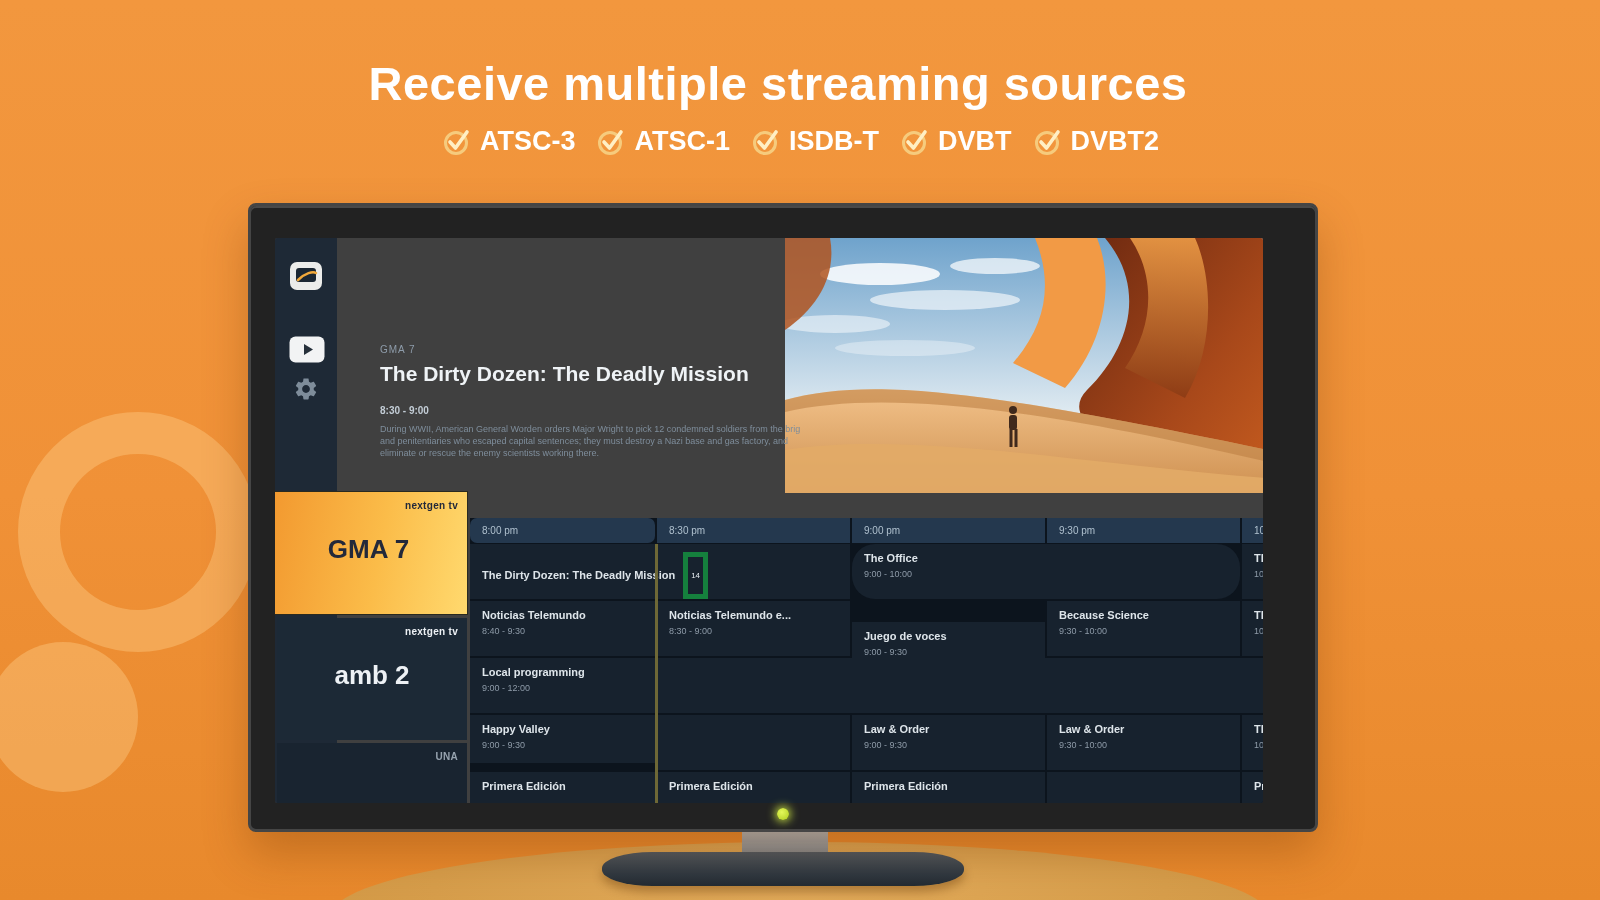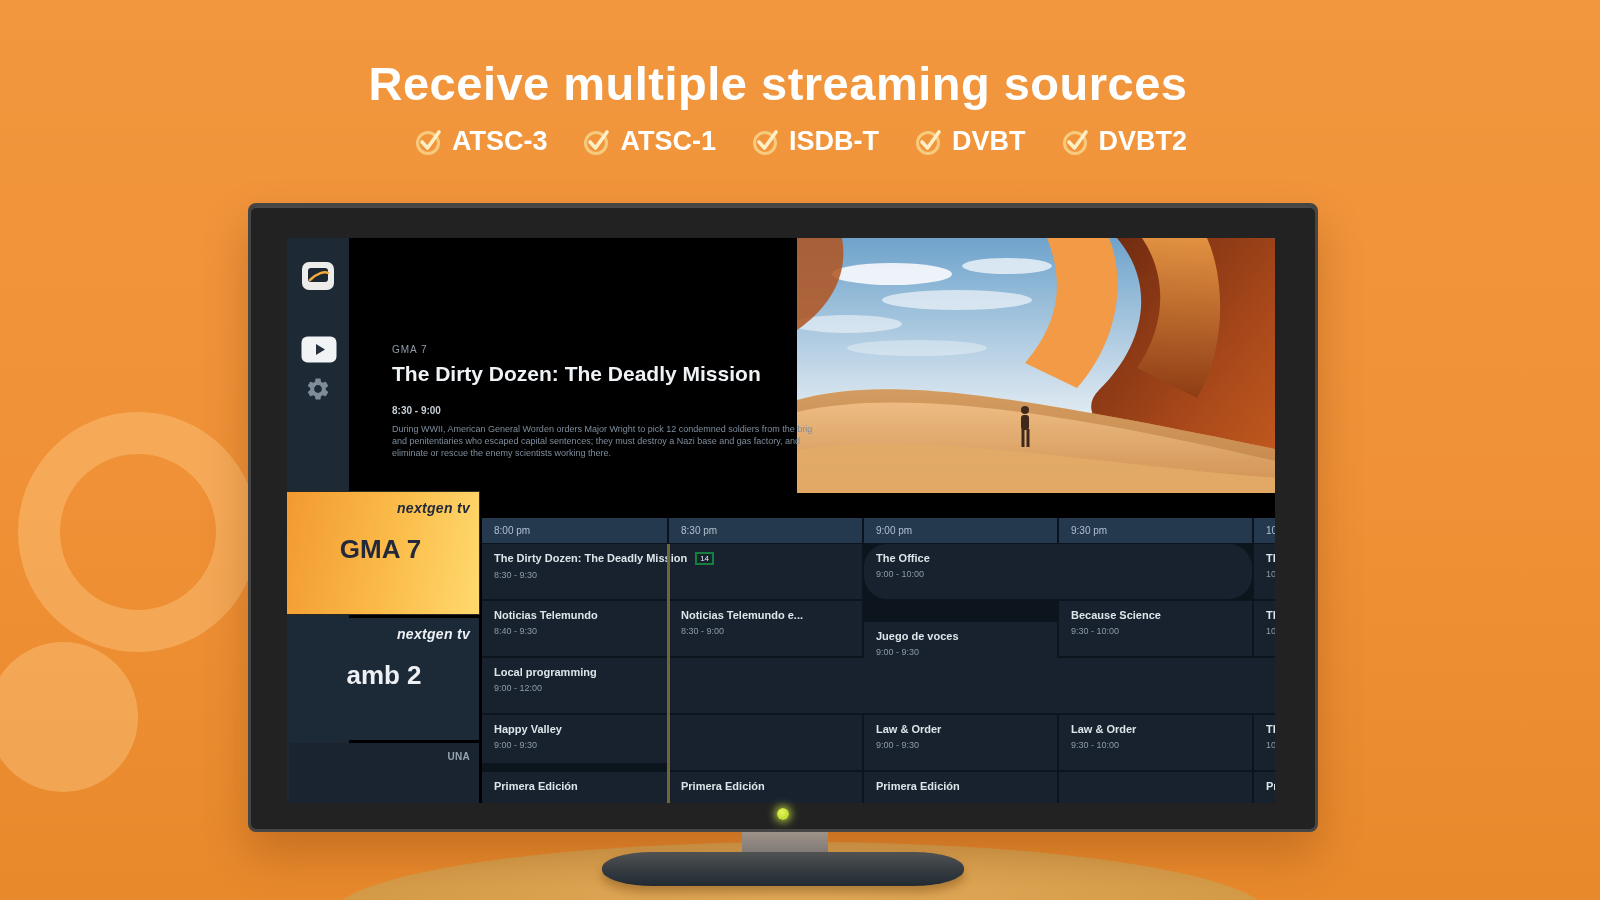--- a/index.html
+++ b/index.html
@@ -12,30 +12,30 @@
   
   .decor-ring { left:18px; top:412px; width:240px; height:240px; border-radius:50%;
                 border:42px solid rgba(255,211,142,0.38); }
   .decor-dot  { left:-12px; top:642px; width:150px; height:150px; border-radius:50%;
                 background:rgba(255,211,142,0.38); }
 
   
   .page-title { left:0; top:56px; width:1556px; text-align:center; color:#FFFFFF;
                 font-size:47px; font-weight:bold; letter-spacing:0.5px; }
   .standards { left:0; top:126px; width:1600px; display:flex; justify-content:center;
-               gap:34px; align-items:center; }
+               gap:20px; align-items:center; }
   .standard-badge { display:flex; align-items:center; gap:8px; color:#FFFFFF;
                     font-size:27px; font-weight:bold; }
 
   
   .tv { left:248px; top:203px; width:1070px; height:629px; background:#222222;
         border:3px solid #454545; border-radius:8px; z-index:10;
         box-shadow:0 2px 0 rgba(255,255,255,0.18) inset, 0 22px 45px rgba(110,50,0,0.30); }
-  .screen { position:absolute; left:36px; top:32px; width:988px; height:565px;
-            background:#000000; border-radius:2px; overflow:hidden; }
+  .screen { position:absolute; left:24px; top:32px; width:988px; height:565px;
+            background:#404040; border-radius:2px; overflow:hidden; }
   .power-led { position:absolute; left:50%; margin-left:-6px; top:602px; width:12px; height:12px;
                border-radius:50%; background:radial-gradient(circle at 40% 35%,#E4F75A,#AFCC1E);
                box-shadow:0 0 9px 2px rgba(214,240,70,0.8); }
 
   
   .table-surface { left:330px; top:842px; width:940px; height:150px; border-radius:50%;
                    background:radial-gradient(ellipse at 50% 30%,#E3AC5B 0%,#D79E4B 55%,#CE9440 100%);
                    z-index:1; }
   .stand-neck { left:742px; top:824px; width:86px; height:40px; z-index:2;
                 background:linear-gradient(180deg,#C2C6C8 0%,#9DA2A5 40%,#70767A 100%);
@@ -53,38 +53,38 @@
   .hero-desc  { left:105px; top:185px; width:436px; font-size:9px; line-height:12px; color:#7E8D9B; }
   .promo { left:510px; top:0; width:483px; height:255px; }
 
   
   .channel-card { position:absolute; cursor:pointer; }
   .card-gma { left:-6px; top:253px; width:199px; height:124px;
               background:linear-gradient(100deg,#F2982F 0%,#FBBC49 55%,#FFD96E 100%);
               border:1px solid #2A2A20; }
   .card-amb { left:2px; top:380px; width:190px; height:122px; background:#1C2936; }
   .card-part{ left:2px; top:505px; width:190px; height:60px; background:#192430; }
-  .card-brand { position:absolute; right:9px; top:8px; font-size:14px; font-style:italic;
+  .card-brand { position:absolute; right:9px; top:8px; font-size:10px; 
                 font-weight:bold; letter-spacing:0.3px; }
   .card-name { position:absolute; left:0; width:100%; text-align:center; top:42px;
                font-size:26px; font-weight:bold; }
   .card-gma .card-brand, .card-gma .card-name { color:#23293a; }
   .card-amb .card-brand, .card-amb .card-name { color:#EDF1F5; }
   .card-part .card-brand { color:#97A3AF; font-style:normal; font-size:10px; }
 
   
   .guide-base { left:195px; top:280px; width:793px; height:285px; background:#0C141D; }
   .tslot { position:absolute; top:280px; height:25px; background:#24384E; color:#AFC0CE;
            font-size:10px; line-height:25px; padding-left:12px; }
   .pcell { position:absolute; background:#17222E; padding:8px 12px; overflow:hidden; cursor:pointer; }
   .pcell.empty { cursor:default; }
   .ptitle { font-size:11px; font-weight:bold; color:#DEE5EA; white-space:nowrap; }
   .ptime  { font-size:9px; color:#8E9BA8; margin-top:5px; }
-  .pbadge { display:inline-block; border:2px solid #15803d; color:#E6ECF1; font-size:8px;
-            font-weight:normal; padding:0 3px; margin-left:8px; vertical-align:1px; }
+  .pbadge { display:inline-block; border:5px solid #15803d; color:#E6ECF1; font-size:8px;
+            font-weight:normal; padding:14px 3px; margin-left:8px; vertical-align:1px; }
   .now-line { left:380px; top:306px; width:3px; height:259px; background:#6E6836; z-index:5; }
 </style>
 </head>
 <body>
 
 <div class="stage">
 
   <div class="abs decor-ring"></div>
   <div class="abs decor-dot"></div>
 
@@ -201,21 +201,21 @@
         </svg>
       </div>
 
       <div class="abs hero-channel">GMA 7</div>
       <div class="abs hero-title">The Dirty Dozen: The Deadly Mission</div>
       <div class="abs hero-time">8:30 - 9:00</div>
       <div class="abs hero-desc">During WWII, American General Worden orders Major Wright to pick 12 condemned soldiers from the brig and penitentiaries who escaped capital sentences; they must destroy a Nazi base and gas factory, and eliminate or rescue the enemy scientists working there.</div>
 
       <div class="abs guide-base"></div>
 
-      <div class="tslot" style="left:195px; width:185px;">8:00 pm</div>
+      <div class="tslot" style="left:195px; width:185px;border-radius:7px;">8:00 pm</div>
       <div class="tslot" style="left:382px; width:193px;">8:30 pm</div>
       <div class="tslot" style="left:577px; width:193px;">9:00 pm</div>
       <div class="tslot" style="left:772px; width:193px;">9:30 pm</div>
       <div class="tslot" style="left:967px; width:80px;">10:00 pm</div>
 
       <div class="pcell" style="left:195px; top:306px; width:380px; height:55px;">
         <div class="ptitle"><span>The Dirty Dozen: The Deadly Mission</span><span class="pbadge">14</span></div>
         <div class="ptime">8:30 - 9:30</div>
       </div>
       <div class="pcell" style="left:577px; top:306px; width:388px; height:55px;border-radius:23px;">

